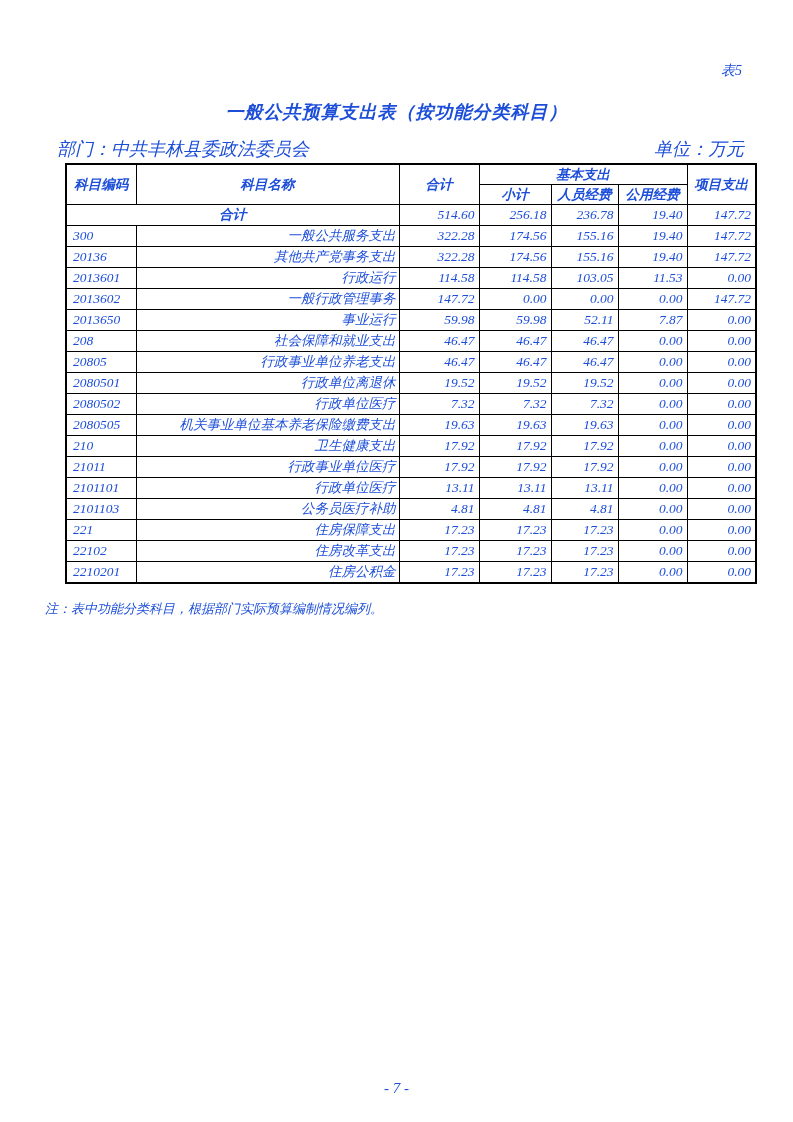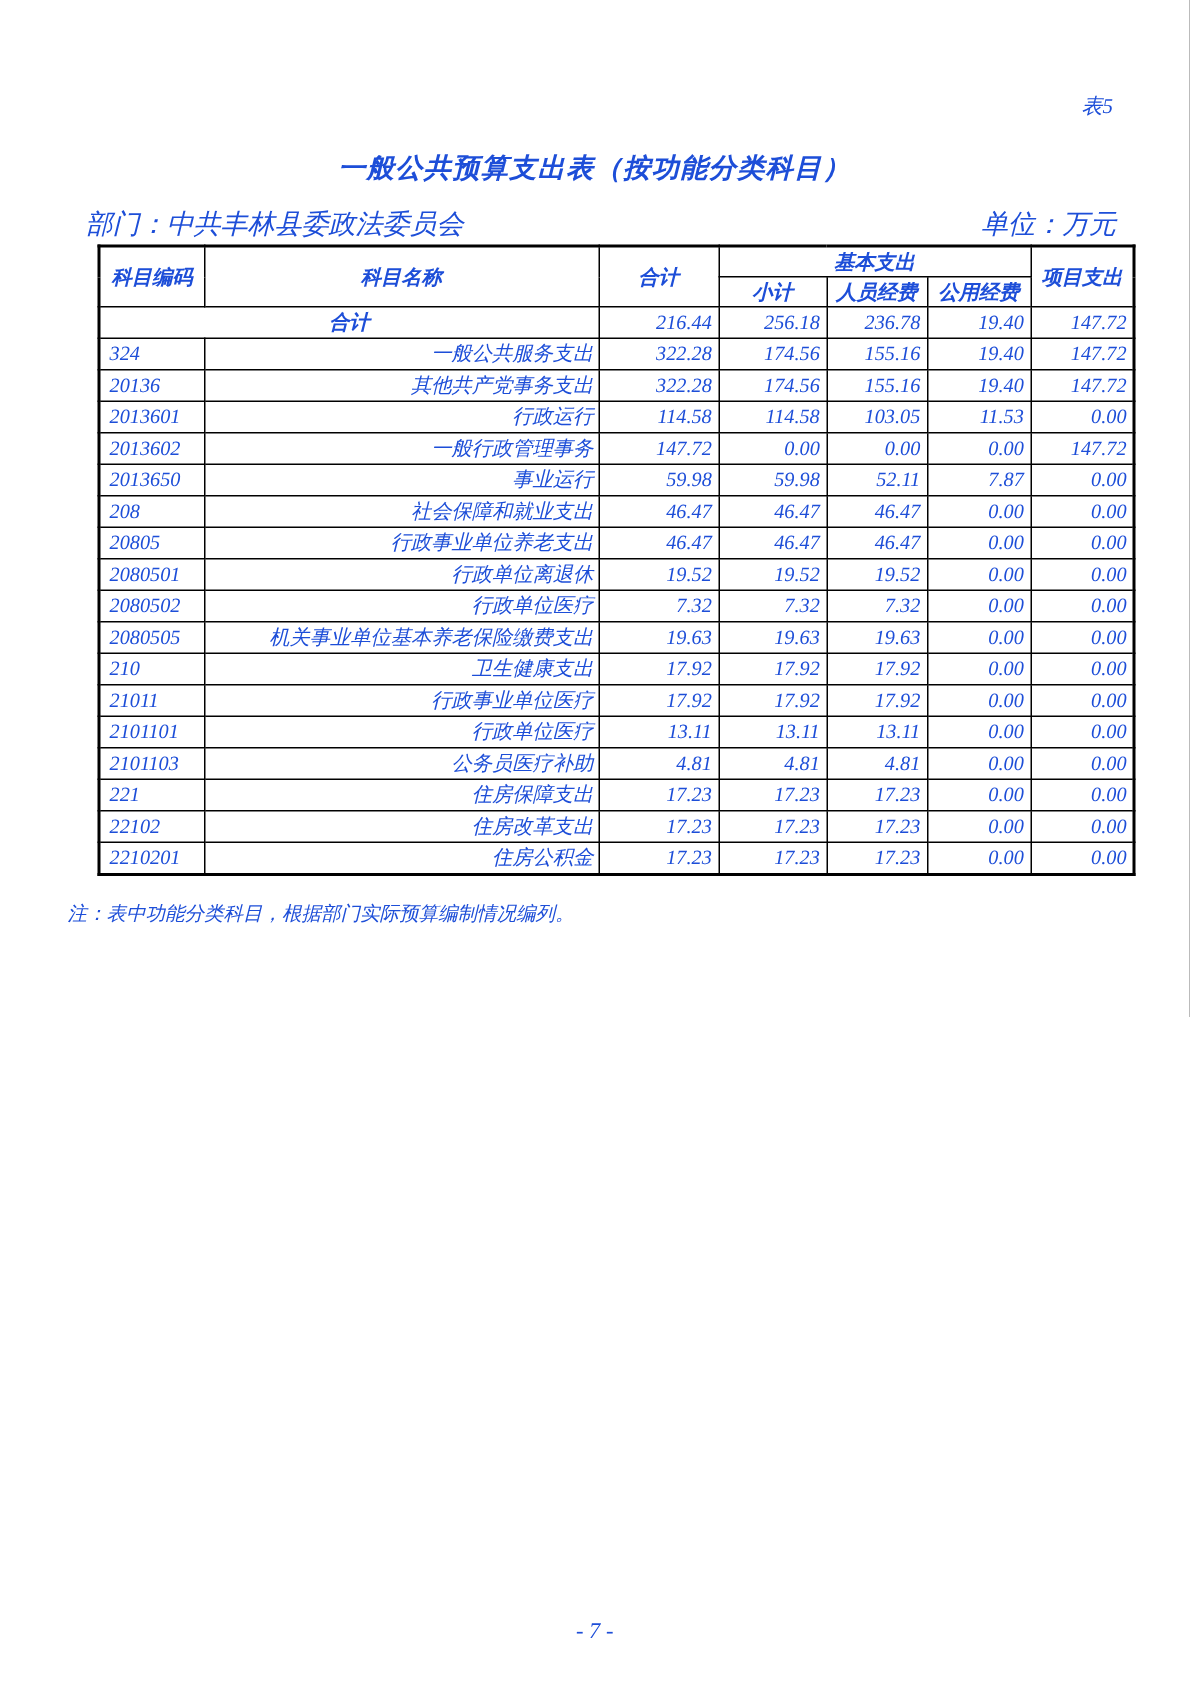--- a/index.html
+++ b/index.html
@@ -122,29 +122,29 @@
       </tr>
       <tr>
         <th>小计</th>
         <th>人员经费</th>
         <th>公用经费</th>
       </tr>
     </thead>
     <tbody>
       <tr>
         <td colspan="2" class="total-label">合计</td>
-        <td class="num">216.44</td>
+        <td class="num">514.60</td>
         <td class="num">256.18</td>
         <td class="num">236.78</td>
         <td class="num">19.40</td>
         <td class="num">147.72</td>
       </tr>
 
     <tr>
-      <td class="code">324</td>
+      <td class="code">300</td>
       <td class="name">一般公共服务支出</td>
       <td class="num">322.28</td>
       <td class="num">174.56</td>
       <td class="num">155.16</td>
       <td class="num">19.40</td>
       <td class="num">147.72</td>
     </tr>
 
     <tr>
       <td class="code">20136</td>

